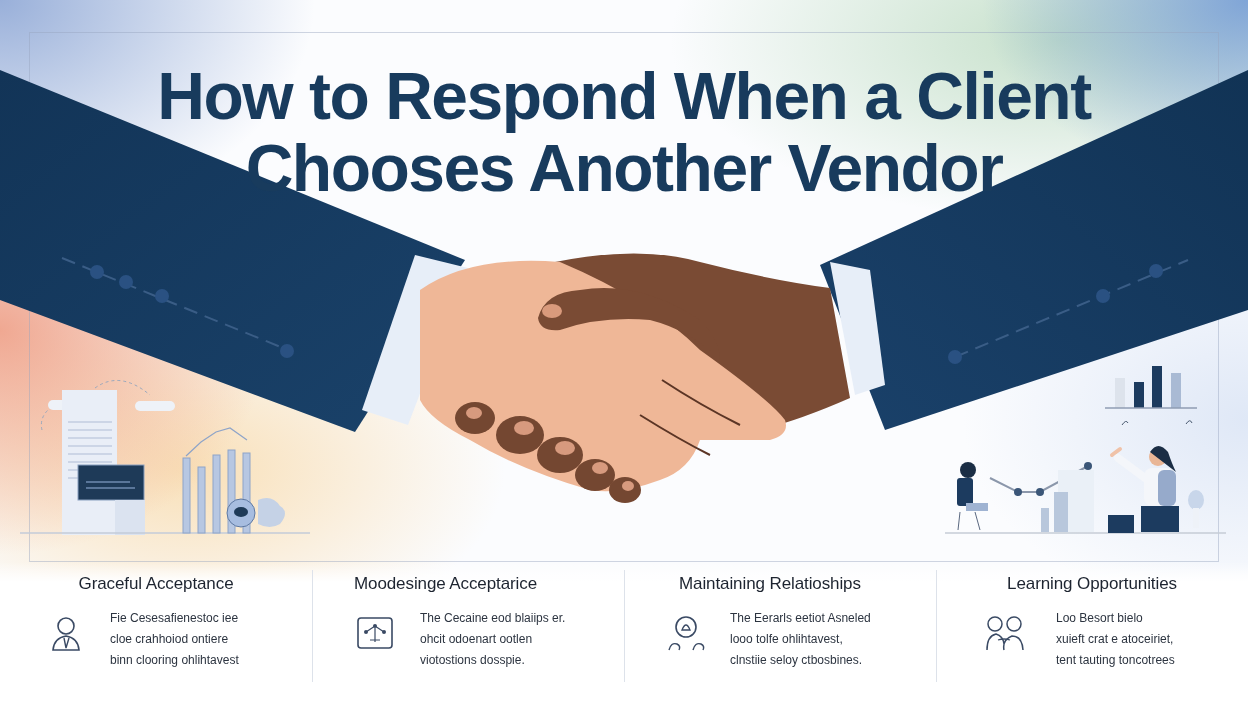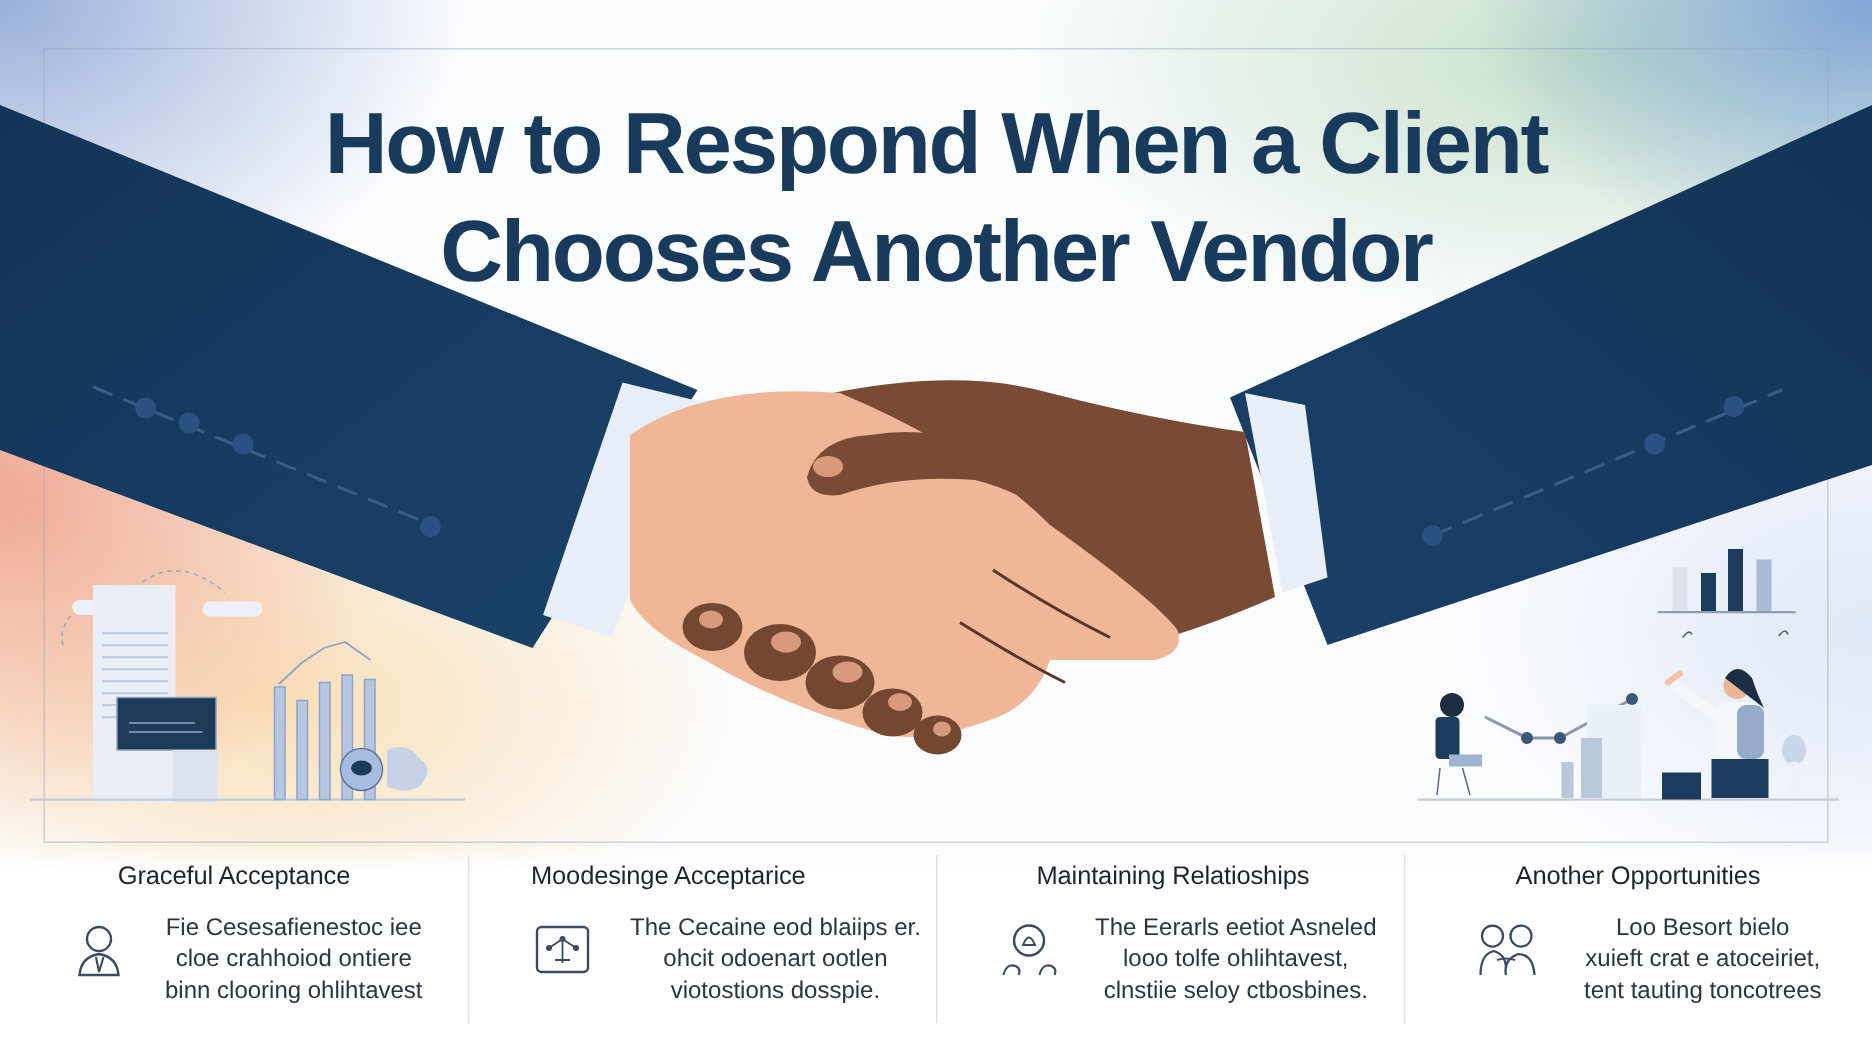--- a/index.html
+++ b/index.html
@@ -14,32 +14,32 @@
       radial-gradient(ellipse 380px 260px at 1248px 0px, rgba(95,140,210,0.75), rgba(95,140,210,0) 70%),
       radial-gradient(ellipse 520px 240px at 1060px 40px, rgba(170,210,175,0.65), rgba(170,210,175,0) 75%),
       radial-gradient(ellipse 360px 300px at 0px 330px, rgba(236,140,110,0.75), rgba(236,140,110,0) 75%),
       radial-gradient(ellipse 420px 240px at 190px 470px, rgba(248,214,160,0.75), rgba(248,214,160,0) 75%),
       radial-gradient(ellipse 380px 260px at 1248px 420px, rgba(200,215,240,0.55), rgba(200,215,240,0) 75%),
       #fbfcfe;
   }
   .frame { position: absolute; left: 29px; top: 32px; width: 1190px; height: 530px; border: 1px solid rgba(150,165,190,0.45); }
 
   .title { position: absolute; left: 0; top: 60px; width: 1248px; text-align: center;
-    color: #183b5d; font-weight: 700; font-size: 58px; line-height: 72px; letter-spacing: -1.5px; z-index: 3; }
+    color: #183b5d; font-weight: 700; font-size: 66px; line-height: 72px; letter-spacing: -1.5px; z-index: 3; }
 
   svg.art { position: absolute; left: 0; top: 0; z-index: 2; }
 
   .cards { position: absolute; left: 0; top: 562px; width: 1248px; height: 140px; display: flex; z-index: 4;
     background: linear-gradient(#ffffff00, #ffffff 20px); }
   .card { position: relative; height: 110px; padding-top: 12px; }
   .card + .card::before { content: ""; position: absolute; left: 0; top: 8px; width: 1px; height: 112px; background: #dde2ea; }
   .card-title { text-align: center; font-size: 17px; font-weight: 400; color: #1d2430; letter-spacing: -0.1px; }
   .card-body { position: absolute; top: 46px; display: flex; align-items: flex-start; }
   .card-icon { width: 42px; height: 42px; margin-top: 6px; }
-  .card-text { font-size: 16px; line-height: 21px; color: #2c3440; white-space: nowrap; text-align: center; }
+  .card-text { font-size: 12px; line-height: 21px; color: #2c3440; white-space: nowrap; }
 </style>
 </head>
 <body>
 
 <div class="stage">
   <div class="bg"></div>
   <div class="frame"></div>
 
   <h1 class="title">
     <div>How to Respond When a Client</div>
@@ -210,39 +210,39 @@
           <path d="M19 12 L10 18 M19 12 L28 18 M19 14 L19 28 M14 26 L24 26" stroke="#3a4a64" stroke-width="1.2"></path>
         </svg>
         <div class="card-text" style="margin-left:22px;">
           <div>The Cecaine eod blaiips er.</div>
           <div>ohcit odoenart ootlen</div>
           <div>viotostions dosspie.</div>
         </div>
       </div>
     </div>
 
-    <div class="card" style="width:312px;padding-left:12px;">
+    <div class="card" style="width:312px;">
       <div class="card-title" style="text-align:left; padding-left:55px;">Maintaining Relatioships</div>
       <div class="card-body" style="left:42px;">
         <svg class="card-icon" viewBox="0 0 42 42">
           <circle cx="20" cy="13" r="10" fill="none" stroke="#3a4a64" stroke-width="1.6"></circle>
           <path d="M16 16 Q20 6 24 16 Z" fill="none" stroke="#3a4a64" stroke-width="1.3"></path>
           <path d="M3 36 Q5 28 11 30 Q15 32 13 36" fill="none" stroke="#3a4a64" stroke-width="1.4"></path>
           <path d="M27 36 Q29 28 35 30 Q39 32 37 36" fill="none" stroke="#3a4a64" stroke-width="1.4"></path>
         </svg>
         <div class="card-text" style="margin-left:22px;">
           <div>The Eerarls eetiot Asneled</div>
           <div>looo tolfe ohlihtavest,</div>
           <div>clnstiie seloy ctbosbines.</div>
         </div>
       </div>
     </div>
 
     <div class="card" style="width:312px;">
-      <div class="card-title">Another Opportunities</div>
+      <div class="card-title">Learning Opportunities</div>
       <div class="card-body" style="left:48px;">
         <svg class="card-icon" viewBox="0 0 42 42">
           <circle cx="11" cy="10" r="7" fill="none" stroke="#3a4a64" stroke-width="1.5"></circle>
           <circle cx="30" cy="10" r="7" fill="none" stroke="#3a4a64" stroke-width="1.5"></circle>
           <path d="M3 36 Q3 22 12 20 Q19 22 20 30 M20 36 Q18 26 28 22 Q38 22 39 36" fill="none" stroke="#3a4a64" stroke-width="1.5"></path>
           <path d="M14 26 Q20 24 26 26" fill="none" stroke="#3a4a64" stroke-width="1.3"></path>
         </svg>
         <div class="card-text" style="margin-left:30px;">
           <div>Loo Besort bielo</div>
           <div>xuieft crat e atoceiriet,</div>

